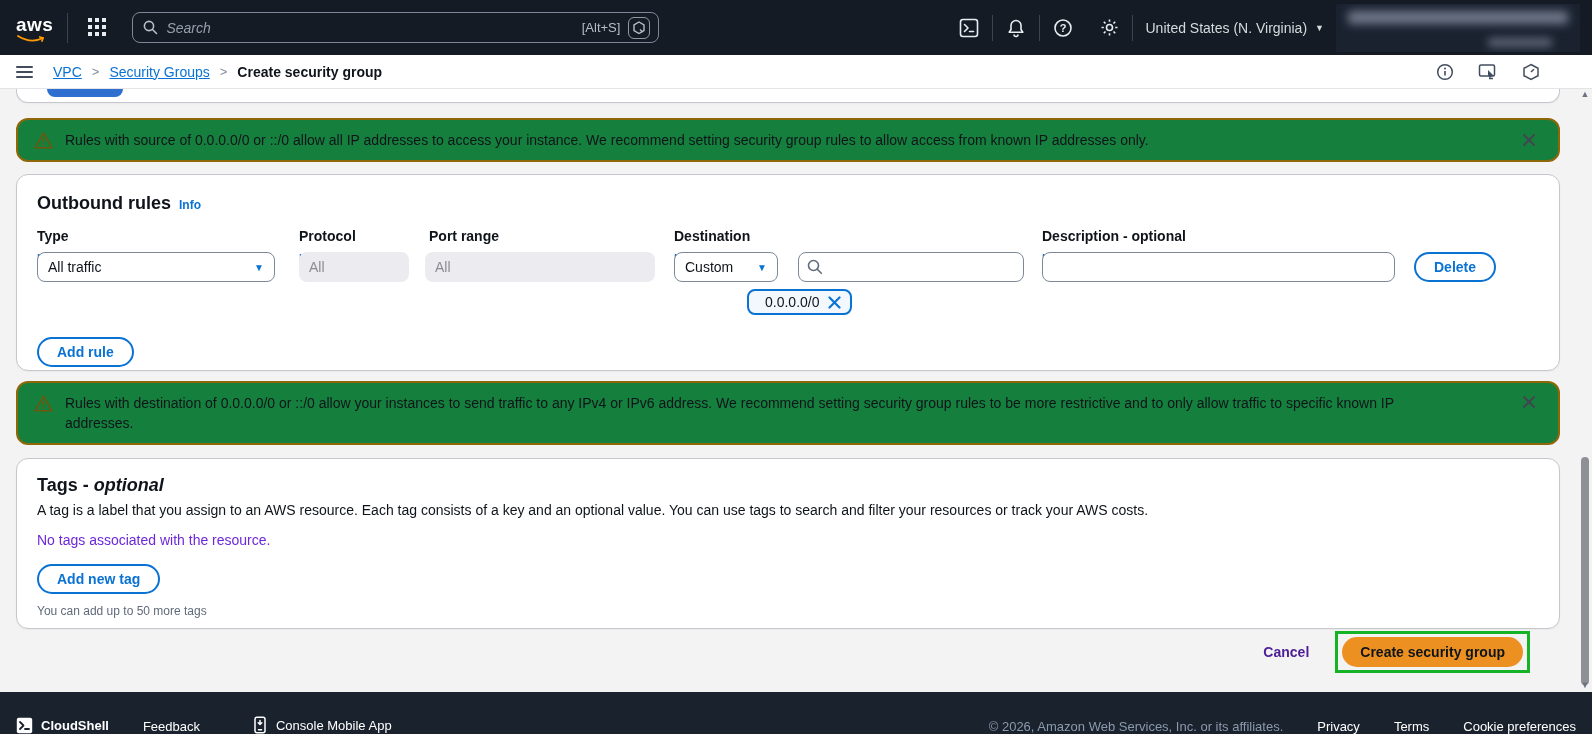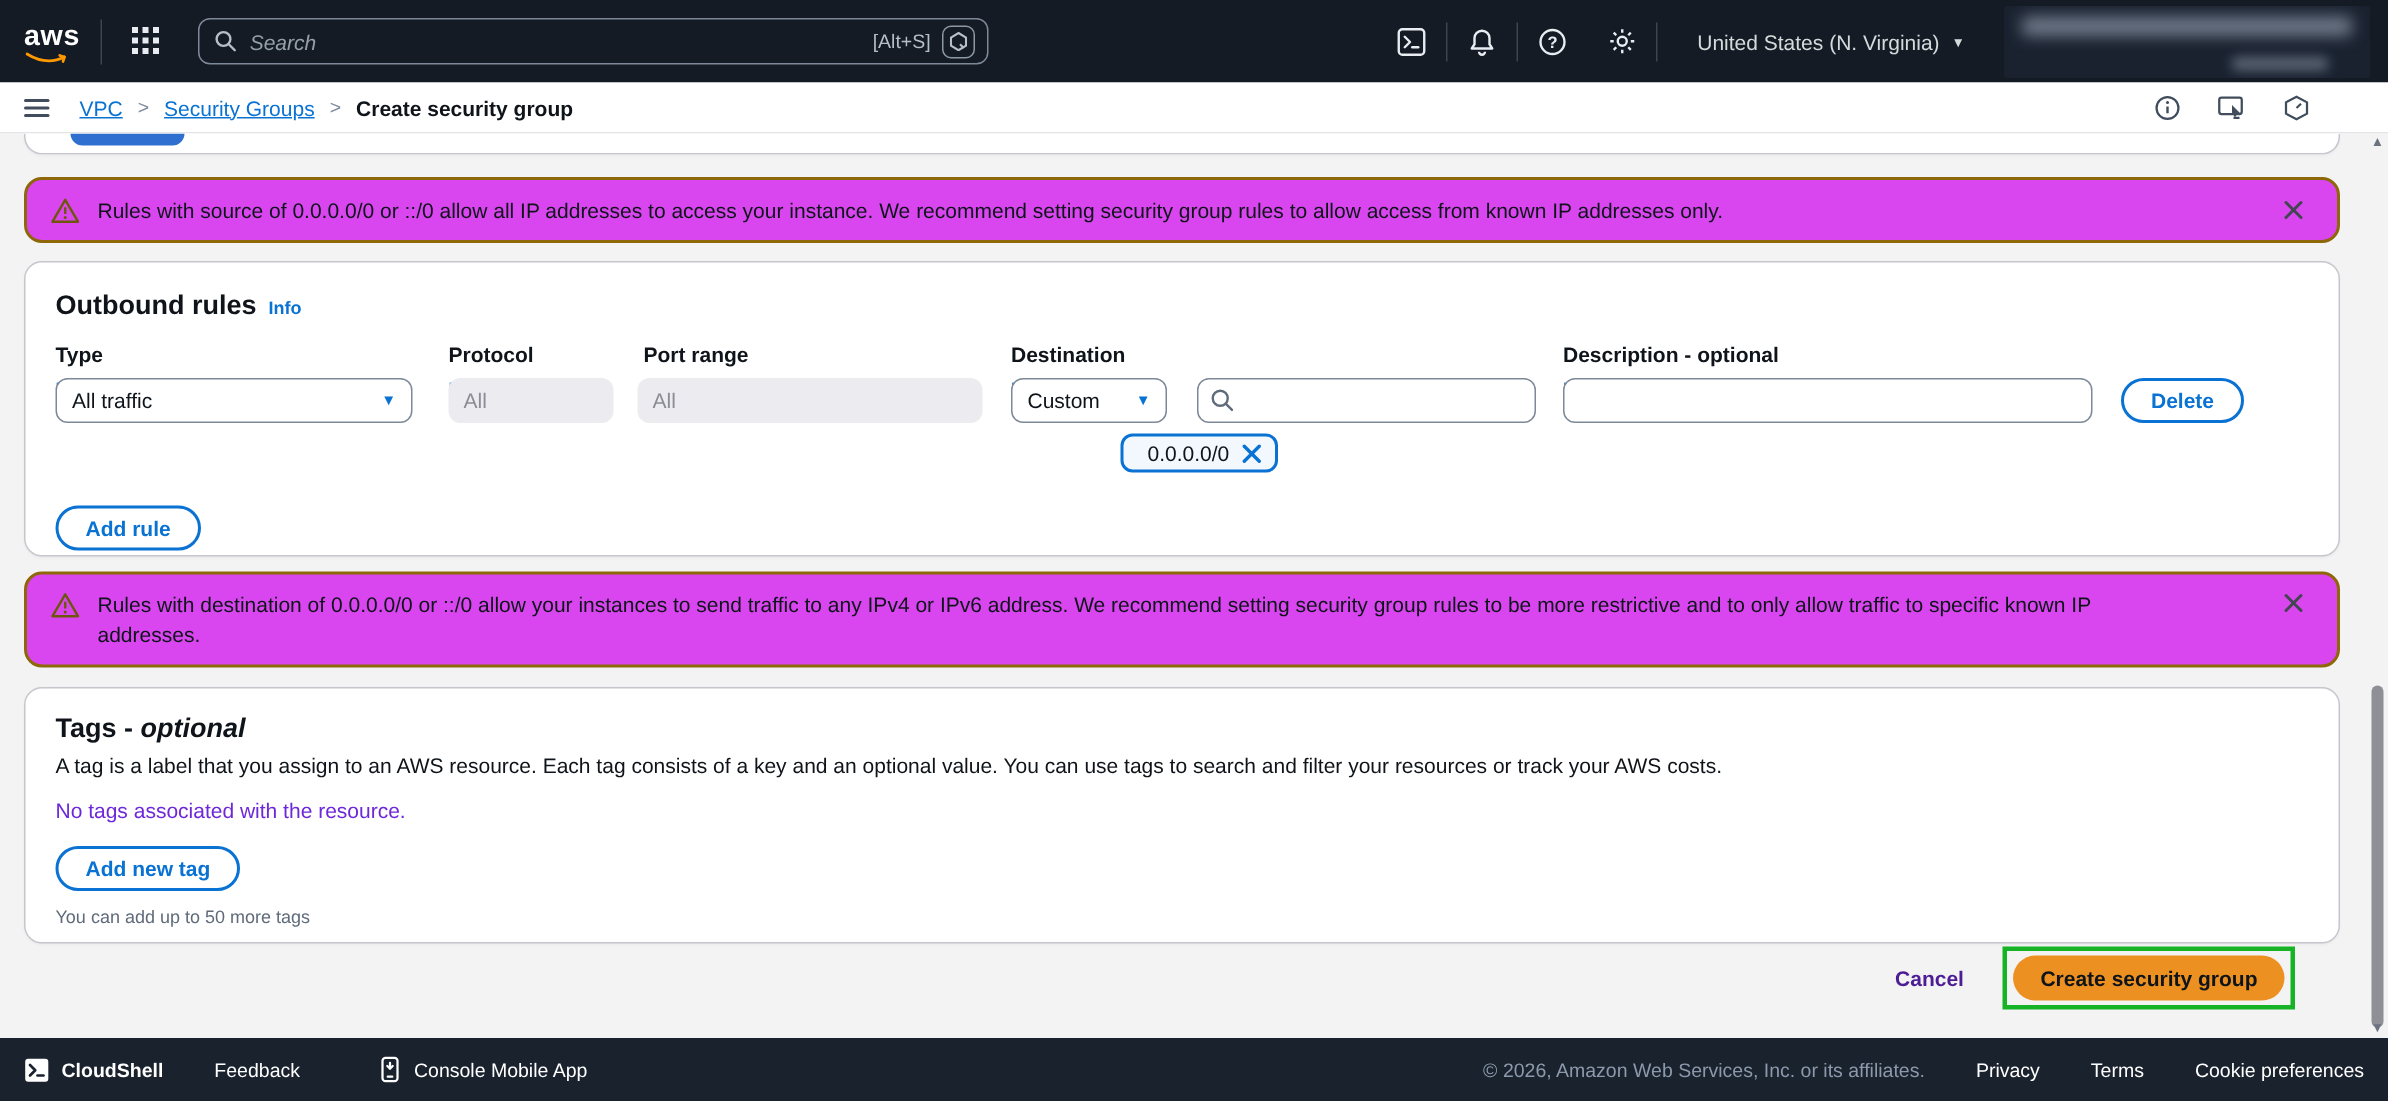--- a/index.html
+++ b/index.html
@@ -13,21 +13,21 @@
   .tn-divider { width:1px; height:30px; background:#3a4553; margin:0 14px; }
   .grid-btn { width:30px; height:30px; display:flex; align-items:center; justify-content:center; cursor:pointer; }
   .searchbox { margin-left:20px; width:527px; height:31px; border:1px solid #7d8998; border-radius:8px; display:flex; align-items:center; padding:0 8px 0 10px; gap:8px; background:#141b25; }
   .searchbox input { flex:1; background:transparent; border:none; outline:none; color:#d5dbdb; font-style:italic; font-size:14px; font-family:"Liberation Sans",sans-serif; }
   .searchbox input::placeholder { color:#95a0ab; font-style:italic; }
   .shortcut { color:#b6bec9; font-size:13px; }
   .q-badge { width:22px; height:22px; border:1.5px solid #8d98a5; border-radius:6px; display:flex; align-items:center; justify-content:center; }
   .tn-right { margin-left:auto; display:flex; align-items:center; height:100%; }
   .tn-iconbtn { width:46px; height:30px; display:flex; align-items:center; justify-content:center; cursor:pointer; }
   .tn-sep { width:1px; height:26px; background:#3a4553; }
-  .region { display:flex; align-items:center; gap:8px; color:#d5dbdb; font-size:14px; padding:0 26px; cursor:pointer; white-space:nowrap; }
+  .region { display:flex; align-items:center; gap:8px; color:#d5dbdb; font-size:14px; padding:0 12px; cursor:pointer; white-space:nowrap; }
   .caret { font-size:9px; color:#d5dbdb; }
   .account-blur { width:244px; height:48px; background:#1a2230; position:relative; overflow:hidden; border-radius:2px; }
   .account-blur .b1 { position:absolute; top:7px; left:12px; right:12px; height:13px; background:#70798a; filter:blur(5px); border-radius:3px; }
   .account-blur .b2 { position:absolute; bottom:5px; right:28px; width:64px; height:9px; background:#5c6troke575; background:#5c6575; filter:blur(4px); border-radius:3px; }
 
   
   .crumbbar { position:absolute; top:55px; left:0; width:100%; height:34px; background:#ffffff; display:flex; align-items:center; padding:0 16px; border-bottom:1px solid #e4e4e8; }
   .hamburger { display:flex; flex-direction:column; gap:3px; margin-right:20px; cursor:pointer; }
   .hamburger span { width:17px; height:2px; background:#414d5c; border-radius:1px; }
   .crumb-link { color:#0972d3; font-size:14px; text-decoration:underline; cursor:pointer; }
@@ -35,21 +35,21 @@
   .crumb-current { color:#0f141a; font-size:14px; font-weight:bold; }
   .crumb-right { margin-left:auto; display:flex; align-items:center; gap:24px; padding-right:36px; }
   .crumb-right .ibtn { cursor:pointer; display:flex; }
 
   
   .content { position:absolute; top:89px; left:0; width:100%; height:603px; background:#f3f3f4; }
   .panel { position:absolute; left:16px; width:1544px; background:#fff; border:1px solid #c6c6cd; border-radius:12px; box-shadow:0 1px 2px rgba(0,0,0,.04); }
   .cutoff-panel { top:0; height:14px; border-top:none; border-radius:0 0 12px 12px; overflow:hidden; }
   .cutoff-blue { position:absolute; top:0; left:30px; width:76px; height:8px; background:#2f6fd0; border-radius:0 0 9px 9px; }
 
-  .banner { position:absolute; left:16px; width:1544px; background:#d946ef; border:2px solid #8d6708; border-radius:12px; display:flex; padding:10px 16px; gap:12px; }
+  .banner { position:absolute; left:16px; width:1544px; background:#15803d; border:2px solid #8d6708; border-radius:12px; display:flex; padding:10px 16px; gap:12px; }
   .banner-1 { top:29px; min-height:42px; align-items:center; }
   .banner-2 { top:292px; min-height:62px; align-items:flex-start; }
   .banner-2 .warn-ic { margin-top:2px; }
   .banner-text { font-size:14px; color:#0f141a; line-height:20px; flex:1; }
   .banner-2 .banner-text { max-width:1400px; }
   .banner-close { margin-left:auto; cursor:pointer; display:flex; align-items:center; padding:0 6px; }
   .banner-2 .banner-close { align-self:flex-start; margin-top:2px; }
 
   
   .outbound { top:85px; height:197px; padding:18px 20px; }
@@ -87,21 +87,21 @@
   .btn-primary { height:30px; padding:0 18px; border:none; border-radius:18px; background:#ec9121; color:#0f141a; font-size:14px; font-weight:bold; cursor:pointer; font-family:"Liberation Sans",sans-serif; }
 
   
   .scrollbar { position:absolute; top:0; right:0; width:14px; height:603px; }
   .sb-arrow { position:absolute; right:2px; width:10px; text-align:center; font-size:9px; color:#6b7380; cursor:pointer; }
   .sb-up { top:0; }
   .sb-down { bottom:2px; }
   .sb-thumb { position:absolute; right:3px; top:368px; width:8px; height:228px; background:#8f8f96; border-radius:4px; cursor:pointer; }
 
   
-  .footer { position:absolute; bottom:0; left:0; width:100%; height:42px; background:#1a222e; display:flex; align-items:center; padding:0 16px; color:#fff; font-size:13px; }
+  .footer { position:absolute; bottom:0; left:0; width:100%; height:42px; background:#1a222e; display:flex; align-items:flex-end; padding:0 16px; color:#fff; font-size:13px; }
   .f-item { display:flex; align-items:center; gap:8px; cursor:pointer; white-space:nowrap; }
   .f-cloudshell { font-weight:bold; margin-right:34px; }
   .f-feedback { margin-right:52px; }
   .f-right { margin-left:auto; display:flex; align-items:center; gap:34px; }
   .f-copy { color:#8c99ab; cursor:default; }
 </style>
 </head>
 <body>
 
 <div class="page">

